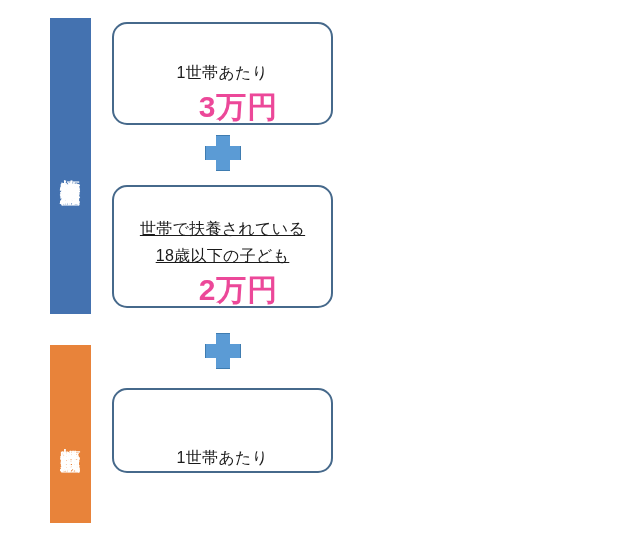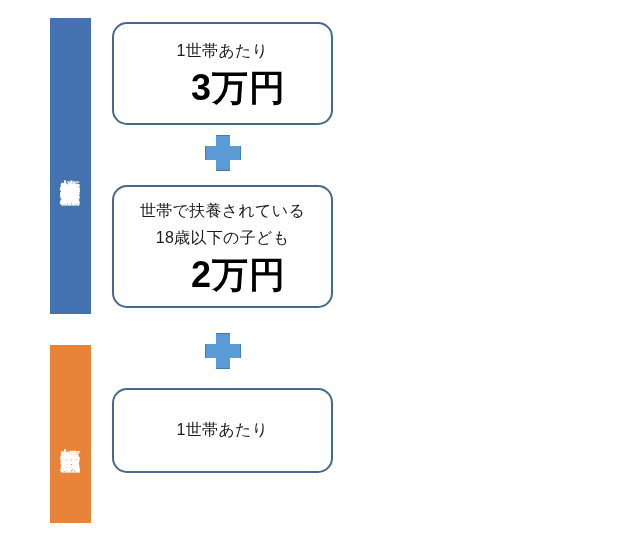--- a/index.html
+++ b/index.html
@@ -60,51 +60,51 @@
     position: absolute;
     left: 112px;
     width: 221px;
     box-sizing: border-box;
     background: #ffffff;
     border: 2px solid #46698B;
     border-radius: 15px;
     display: flex;
     flex-direction: column;
     align-items: center;
-    justify-content: center;
+    justify-content: flex-end;
   }
   .box-caption {
     font-size: 16px;
     line-height: 1.45;
     color: #1a1a1a;
     text-align: center;
     letter-spacing: 0.3px;
     white-space: nowrap;
   }
   .box-amount {
-    font-size: 36px;
+    font-size: 30px;
     font-weight: bold;
-    color: #000000;
+    color: #ec4899;
     letter-spacing: 1px;
     line-height: 1.1;
     white-space: nowrap;
     margin-left: 32px;
   }
 
   #box-household {
     top: 22px;
     height: 103px;
   }
   #box-household .box-caption { margin-bottom: 6px; }
 
   #box-child {
     top: 185px;
     height: 123px;
   }
-  #box-child .box-caption { margin-bottom: 4px; }
+  #box-child .box-caption { margin-bottom: 4px; text-decoration: underline; }
   #box-child .box-amount { margin-top: 2px; }
 
   #box-kerosene {
     top: 388px;
     height: 85px;
   }
   #box-kerosene .box-caption { margin-bottom: 2px; }
 
   
   .plus {

